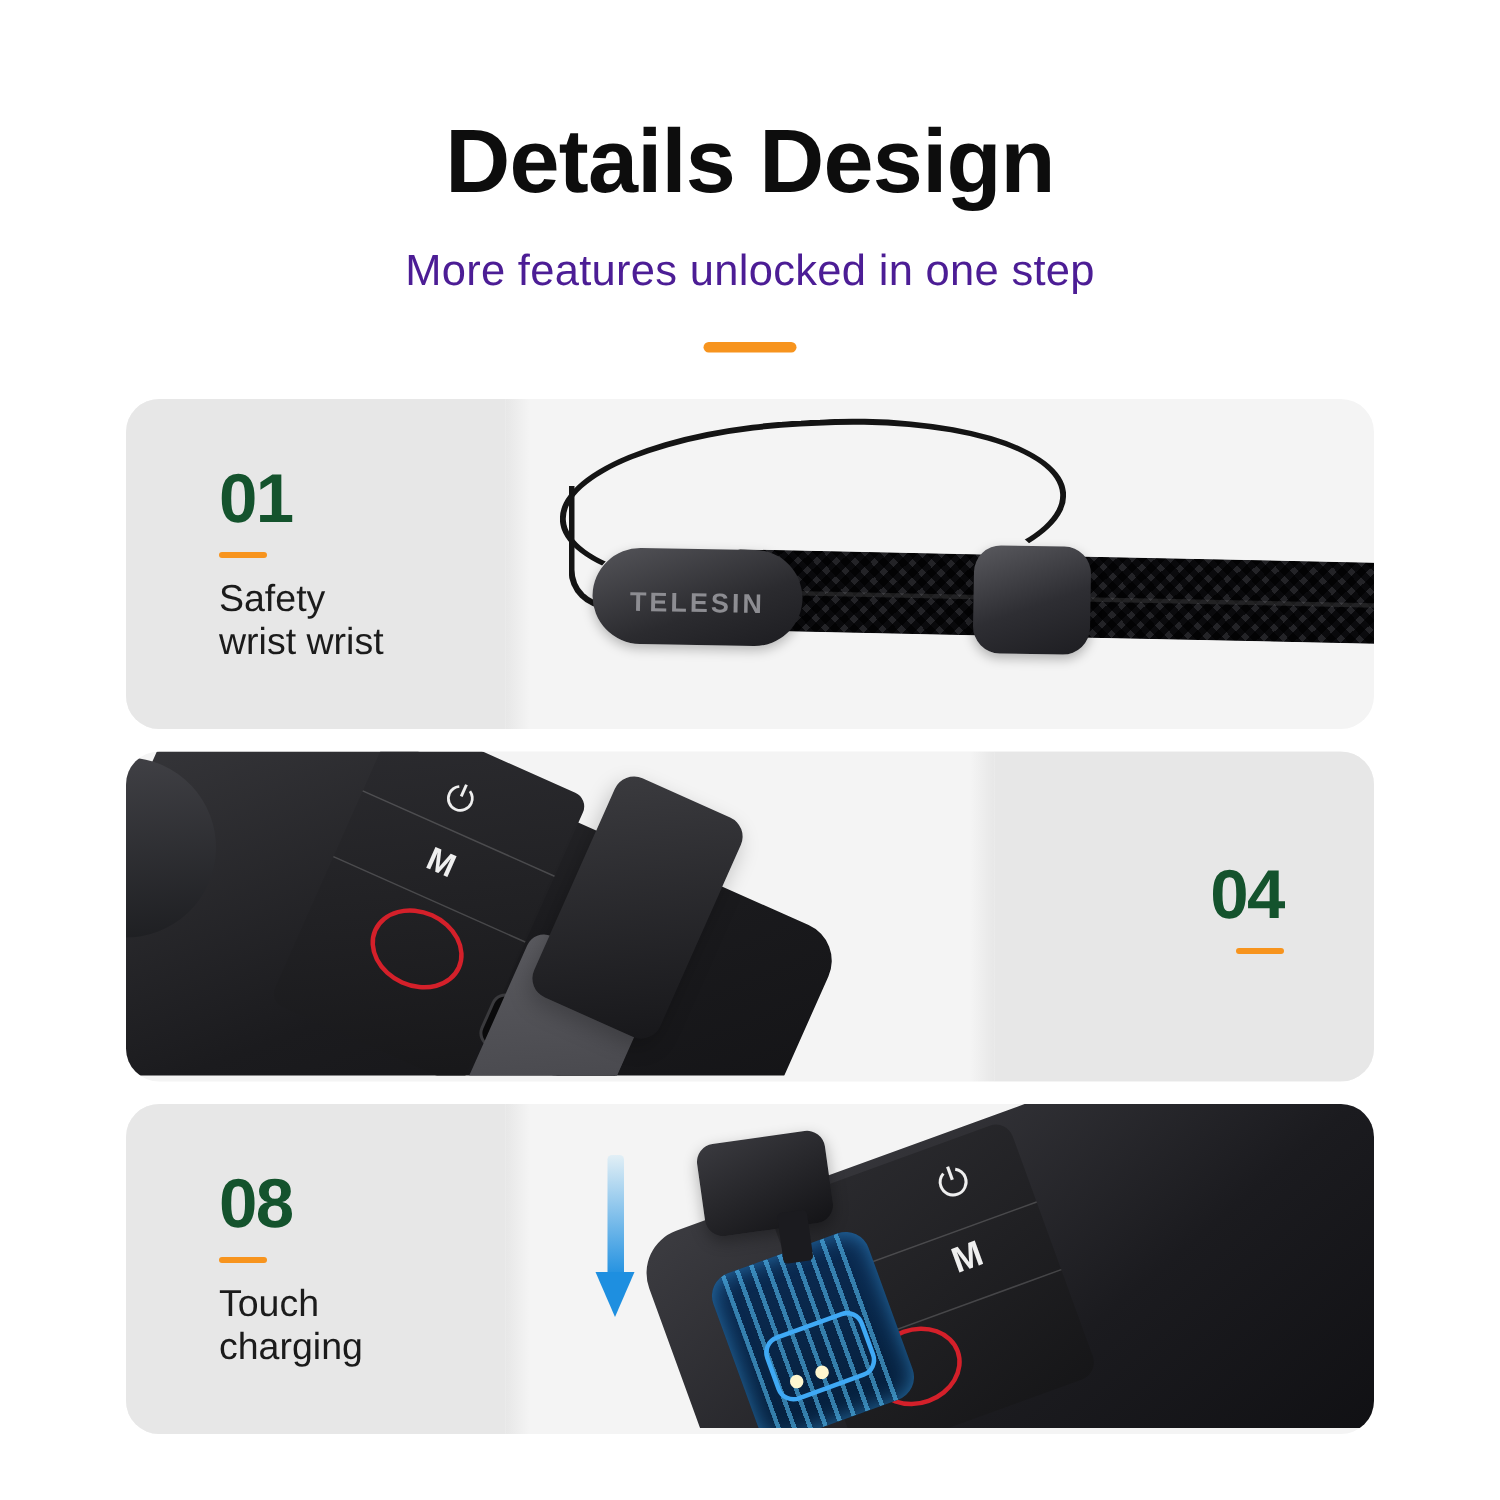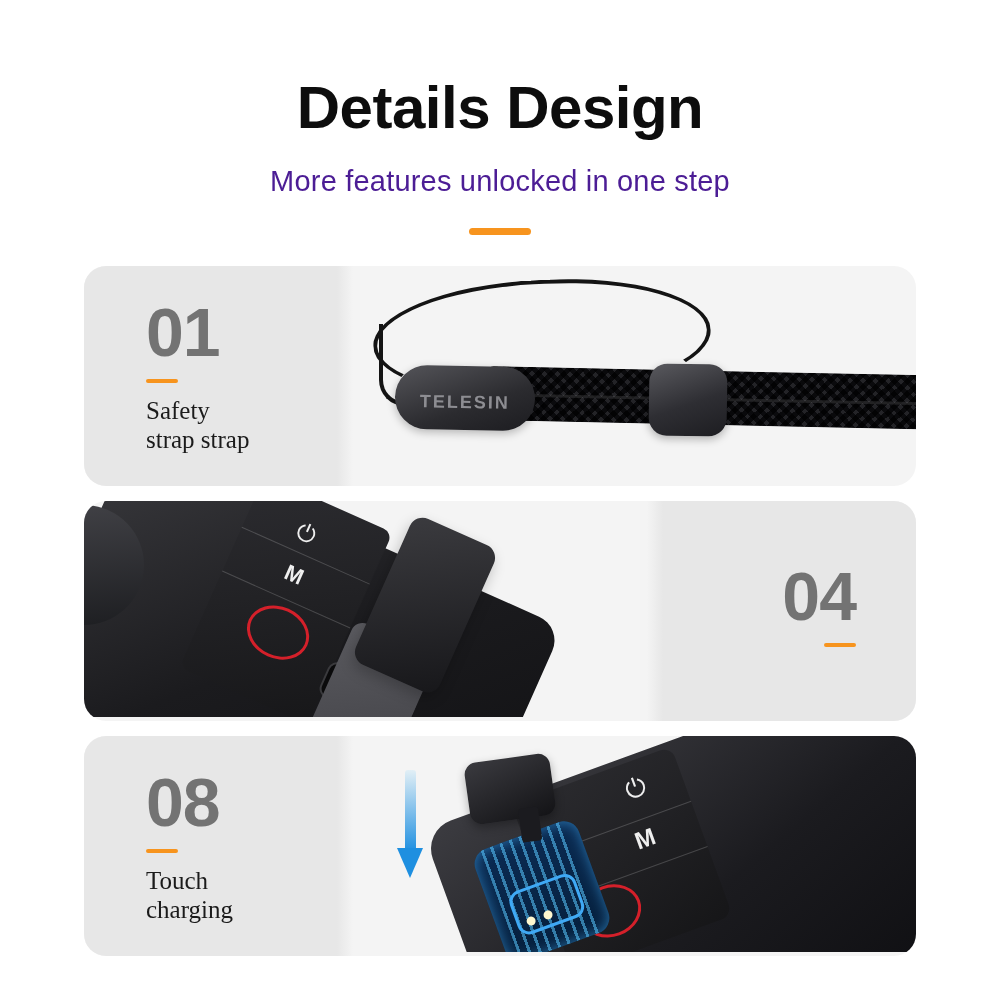--- a/index.html
+++ b/index.html
@@ -40,23 +40,23 @@
   .label-left{left:0;padding-left:62px;align-items:flex-start;text-align:left;}
   .label-right{right:0;padding-right:60px;align-items:flex-end;text-align:right;}
   .label-left:after{
     content:"";position:absolute;right:-16px;top:0;bottom:0;width:16px;
     background:linear-gradient(to right,rgba(231,231,231,1),rgba(231,231,231,0));
   }
   .label-right:before{
     content:"";position:absolute;left:-16px;top:0;bottom:0;width:16px;
     background:linear-gradient(to left,rgba(231,231,231,1),rgba(231,231,231,0));
   }
-  .num{font-size:68px;font-weight:bold;color:#737373;line-height:1;letter-spacing:-1px;}
+  .num{font-size:46px;font-weight:bold;color:#14532d;line-height:1;letter-spacing:-1px;}
   .card-rule{width:32px;height:4px;border-radius:2px;margin:13px 0 13px 0;}
-  .card-text{font-size:25px;color:#1b1b1b;line-height:1.18;font-weight:400;font-family:Liberation Serif, serif;}
+  .card-text{font-size:25px;color:#1b1b1b;line-height:1.18;font-weight:400;}
 
   .photo{position:absolute;top:0;bottom:4px;overflow:hidden;}
   .photo-right{left:253px;right:0;}
   .photo-left{left:0;right:253px;}
 
   
   .grip{position:absolute;background:#1d1d1f;}
   .tex{
     background-image:
       radial-gradient(rgba(255,255,255,.10) 1px, transparent 1px),
@@ -202,21 +202,21 @@
         <div class="strap-cap">
           <span class="brand">TELESIN</span>
         </div>
       </div>
 
       <div class="label-block label-left">
         <div class="num">01</div>
         <div class="card-rule" style="background:#F7941E;"></div>
         <div class="card-text">
           <span>Safety</span><br>
-          <span>strap strap</span>
+          <span>wrist wrist</span>
         </div>
       </div>
     </div>
 
     <div class="row">
 
       <div class="photo photo-left">
         <div class="grip tex g2-body"></div>
         <div class="grip g2-cap"></div>
         <div class="grip g2-panel">

